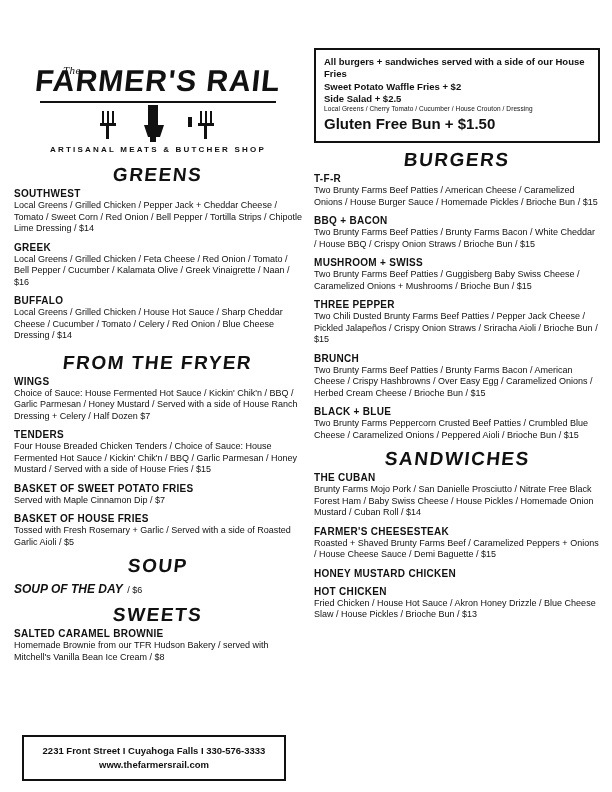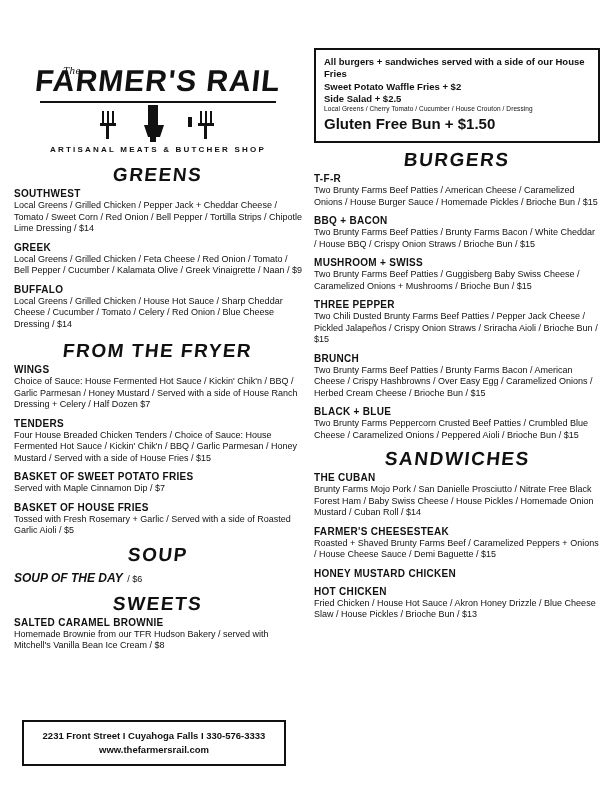--- a/index.html
+++ b/index.html
@@ -137,21 +137,21 @@
   .hb-line3 {
     font-size: 15px;
     font-weight: bold;
     line-height: 1.35;
   }
 
   
   .footer {
     position: absolute;
     left: 22px;
-    bottom: 26px;
+    bottom: 11px;
     width: 264px;
     border: 2px solid #111;
     text-align: center;
     padding: 7px 4px;
     box-sizing: border-box;
   }
   .footer-line {
     font-size: 9.5px;
     font-weight: bold;
     line-height: 1.45;
@@ -197,21 +197,21 @@
 
       <div class="banner">
         <span class="banner-text">GREENS</span>
       </div>
       <div class="item">
         <div class="item-title">SOUTHWEST</div>
         <div class="item-desc">Local Greens / Grilled Chicken / Pepper Jack + Cheddar Cheese / Tomato / Sweet Corn / Red Onion / Bell Pepper / Tortilla Strips / Chipotle Lime Dressing / $14</div>
       </div>
       <div class="item">
         <div class="item-title">GREEK</div>
-        <div class="item-desc">Local Greens / Grilled Chicken / Feta Cheese / Red Onion / Tomato / Bell Pepper / Cucumber / Kalamata Olive / Greek Vinaigrette / Naan / $9</div>
+        <div class="item-desc">Local Greens / Grilled Chicken / Feta Cheese / Red Onion / Tomato / Bell Pepper / Cucumber / Kalamata Olive / Greek Vinaigrette / Naan / $16</div>
       </div>
       <div class="item">
         <div class="item-title">BUFFALO</div>
         <div class="item-desc">Local Greens / Grilled Chicken / House Hot Sauce / Sharp Cheddar Cheese / Cucumber / Tomato / Celery / Red Onion / Blue Cheese Dressing / $14</div>
       </div>
 
       <div class="banner">
         <span class="banner-text">FROM THE FRYER</span>
       </div>
       <div class="item">

